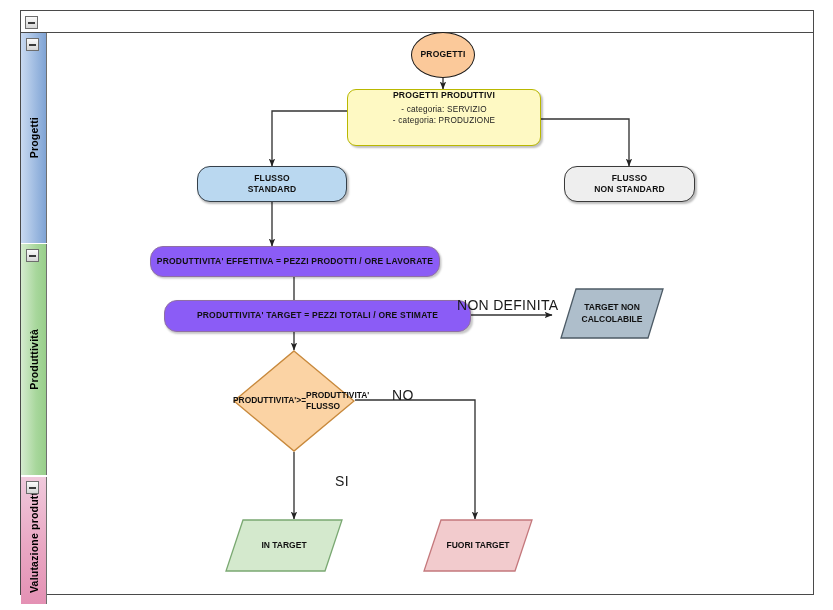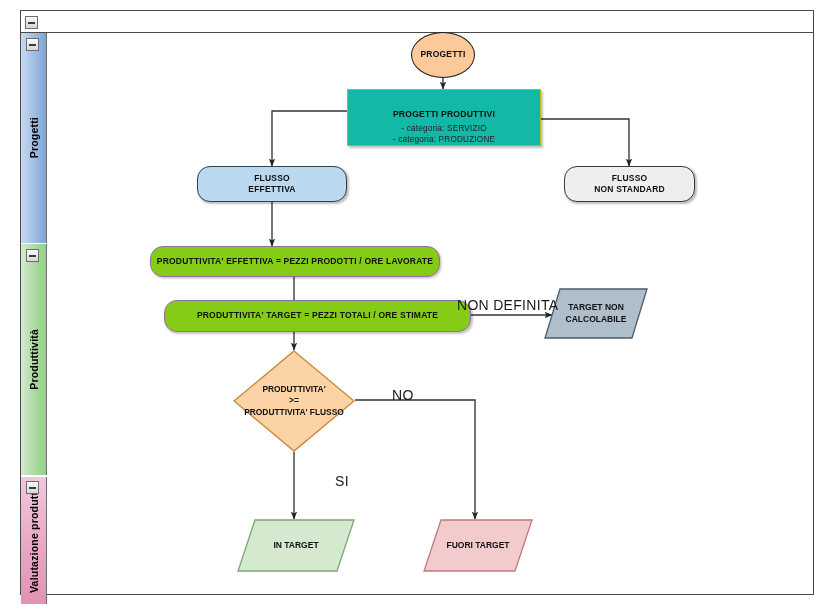--- a/index.html
+++ b/index.html
@@ -57,47 +57,47 @@
         justify-content:center;text-align:center;font-size:8.5px;font-weight:bold;
         color:#101010;letter-spacing:.2px;line-height:1.35;}
 
   .start-circle{
     border-radius:50%;background:#fbc99a;border:1.4px solid #1a1a1a;
     font-size:8.5px;
   }
   .rounded-box{border-radius:13px;border:1.4px solid;}
 
   #n-progetti-produttivi{
-    background:#14b8a6;border-color:#b9b800;border-radius:0;
+    background:#fef9c3;border-color:#b9b800;border-radius:9px;
     box-shadow:2px 2px 2px rgba(0,0,0,.25);
-    flex-direction:column;justify-content:flex-end;
+    flex-direction:column;justify-content:flex-start;
   }
   #n-progetti-produttivi .ttl{font-size:8.6px;font-weight:bold;margin-bottom:2px;}
   #n-progetti-produttivi .sub{font-size:8.2px;font-weight:normal;color:#222;}
 
   #n-flusso-standard{background:#bad8f0;border-color:#35404a;box-shadow:1.5px 1.5px 2px rgba(0,0,0,.25);}
   #n-flusso-non-standard{background:#eeeeee;border-color:#3a3a3a;box-shadow:1.5px 1.5px 2px rgba(0,0,0,.25);}
 
-  .purple-box{background:#84cc16;border-color:#8f6fa3;box-shadow:1.5px 1.5px 2px rgba(0,0,0,.22);}
+  .purple-box{background:#8b5cf6;border-color:#8f6fa3;box-shadow:1.5px 1.5px 2px rgba(0,0,0,.22);}
 
   
   .para{position:absolute;}
   .para svg{position:absolute;left:0;top:0;}
   .para .para-label{
     position:absolute;left:0;top:0;width:100%;height:100%;
     display:flex;align-items:center;justify-content:center;text-align:center;
     font-size:8.5px;font-weight:bold;color:#101010;line-height:1.4;
   }
 
   
   .diamond{position:absolute;}
   .diamond svg{position:absolute;left:0;top:0;}
   .diamond .dia-label{
     position:absolute;left:0;top:0;width:100%;height:100%;
-    display:flex;flex-direction:column;align-items:center;justify-content:center;
+    display:flex;align-items:center;justify-content:flex-start;
     font-size:8.4px;font-weight:bold;color:#101010;line-height:1.35;
   }
 
   .edge-label{
     position:absolute;font-size:14px;font-weight:normal;color:#1a1a1a;
     letter-spacing:.3px;white-space:nowrap;
   }
 </style>
 </head>
 <body>
@@ -178,40 +178,40 @@
     <div>
       <div class="ttl">PROGETTI PRODUTTIVI</div>
       <div class="sub">- categoria: SERVIZIO</div>
       <div class="sub">- categoria: PRODUZIONE</div>
     </div>
   </div>
 
   <div class="node rounded-box" id="n-flusso-standard" style="left:197px;top:166px;width:150px;height:36px;">
     <div>
       <div>FLUSSO</div>
-      <div>EFFETTIVA</div>
+      <div>STANDARD</div>
     </div>
   </div>
 
   <div class="node rounded-box" id="n-flusso-non-standard" style="left:564px;top:166px;width:131px;height:36px;">
     <div>
       <div>FLUSSO</div>
       <div>NON STANDARD</div>
     </div>
   </div>
 
   <div class="node rounded-box purple-box" id="n-prod-effettiva" style="left:150px;top:246px;width:290px;height:31px;">
     <span>PRODUTTIVITA' EFFETTIVA = PEZZI PRODOTTI / ORE LAVORATE</span>
   </div>
 
   <div class="node rounded-box purple-box" id="n-prod-target" style="left:164px;top:300px;width:307px;height:32px;text-align:right;">
     <span>PRODUTTIVITA' TARGET = PEZZI TOTALI / ORE  STIMATE</span>
   </div>
 
-  <div class="para" id="n-target-non-calc" style="left:544px;top:288px;width:104px;height:51px;">
+  <div class="para" id="n-target-non-calc" style="left:560px;top:288px;width:104px;height:51px;">
     <svg width="104" height="51" viewBox="0 0 104 51">
       <polygon points="16,1 103,1 88,50 1,50" fill="#aebecb" stroke="#4d5b66" stroke-width="1.3"></polygon>
     </svg>
     <div class="para-label">
       <div>
         <div>TARGET NON</div>
         <div>CALCOLABILE</div>
       </div>
     </div>
   </div>
@@ -220,21 +220,21 @@
     <svg width="122" height="102" viewBox="0 0 122 102">
       <polygon points="61,1 121,51 61,101 1,51" fill="#fbd3a4" stroke="#c8893c" stroke-width="1.4"></polygon>
     </svg>
     <div class="dia-label">
       <div>PRODUTTIVITA'</div>
       <div>&gt;=</div>
       <div>PRODUTTIVITA' FLUSSO</div>
     </div>
   </div>
 
-  <div class="para" id="n-in-target" style="left:237px;top:519px;width:118px;height:53px;">
+  <div class="para" id="n-in-target" style="left:225px;top:519px;width:118px;height:53px;">
     <svg width="118" height="53" viewBox="0 0 118 53">
       <polygon points="18,1 117,1 100,52 1,52" fill="#d4e9cd" stroke="#7aa872" stroke-width="1.3"></polygon>
     </svg>
     <div class="para-label">
       <span>IN TARGET</span>
     </div>
   </div>
 
   <div class="para" id="n-fuori-target" style="left:423px;top:519px;width:110px;height:53px;">
     <svg width="110" height="53" viewBox="0 0 110 53">

